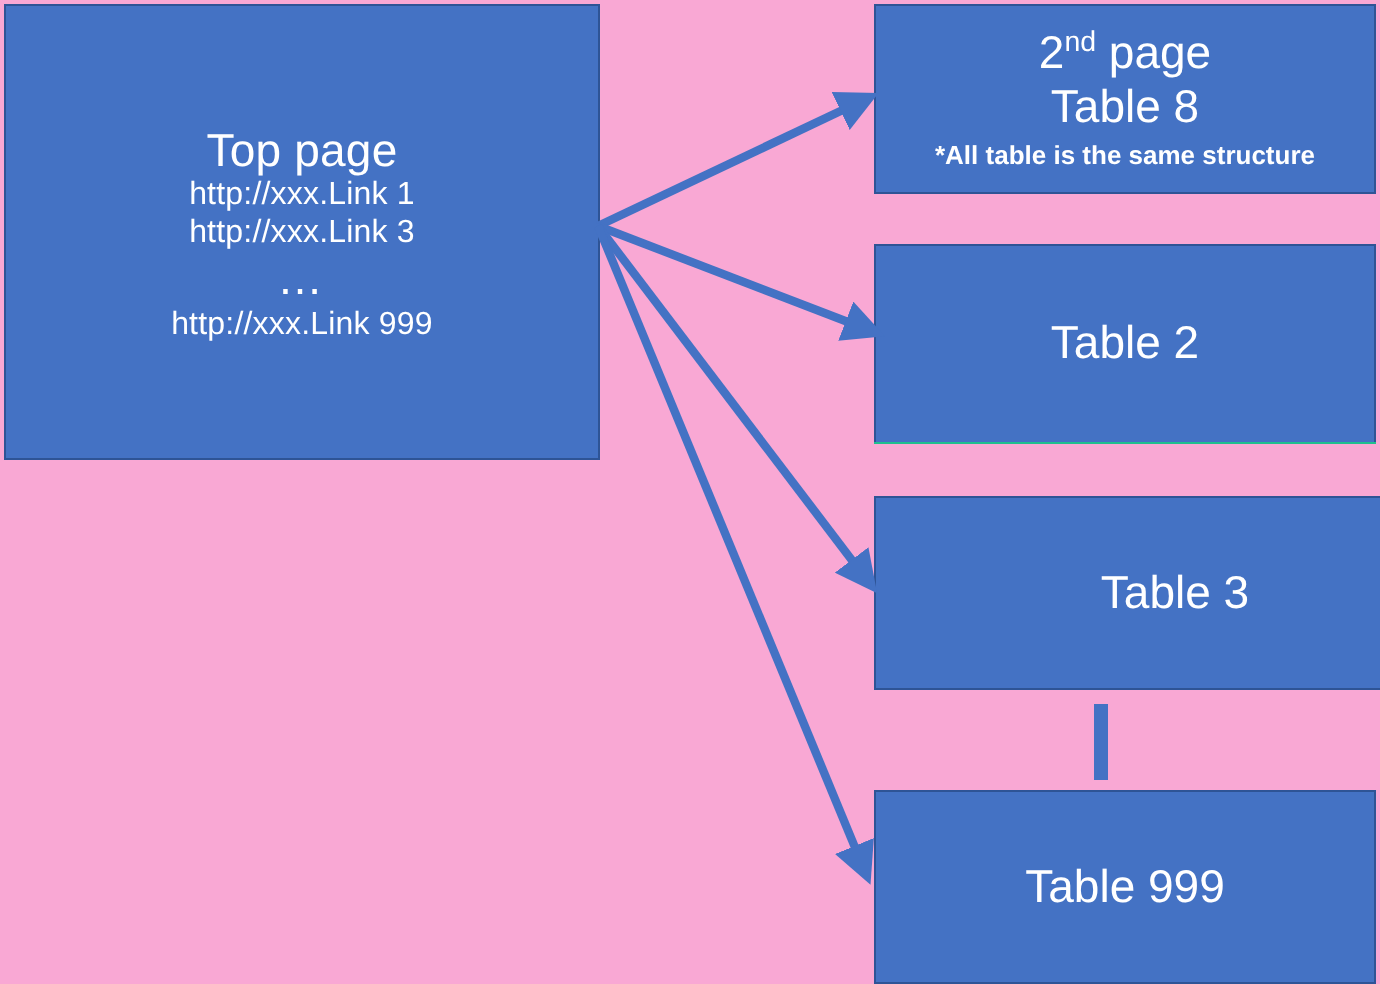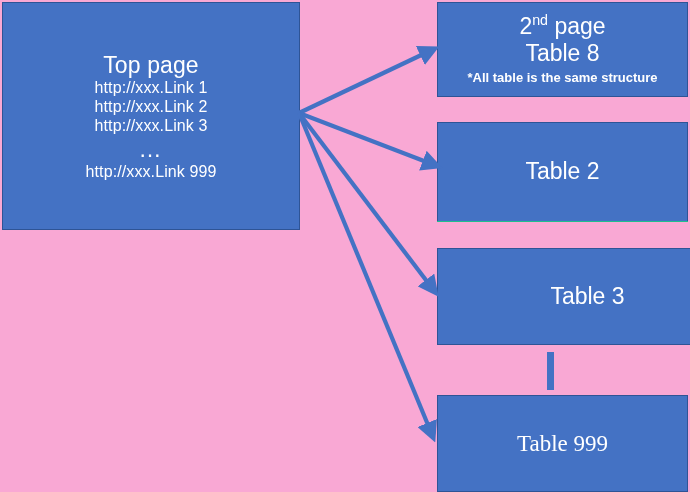--- a/index.html
+++ b/index.html
@@ -74,21 +74,20 @@
     left: 437px;
     top: 248px;
     width: 301px;
     height: 97px;
   }
   #table999-box {
     left: 437px;
     top: 395px;
     width: 251px;
     height: 97px;
-    font-family: Liberation Serif, serif;
   }
 
   .table-label {
     font-size: 23px;
     white-space: nowrap;
   }
   .sup {
     font-size: 0.62em;
     vertical-align: super;
     line-height: 0;
@@ -135,21 +134,20 @@
   }
 </style>
 </head>
 <body>
 
 <div id="canvas">
 
   <div class="box" id="top-page-box">
     <span class="line title">Top page</span>
     <span class="line link">http://xxx.Link 1</span>
-    <span class="line link">http://xxx.Link 2</span>
     <span class="line link">http://xxx.Link 3</span>
     <span class="line dots">…</span>
     <span class="line link">http://xxx.Link 999</span>
   </div>
 
   <div class="box" id="table1-box">
     <span class="page-line"><span>2</span><span class="sup">nd</span><span> page</span></span>
     <span class="table-label">Table 8</span>
     <span class="note">*All table is the same structure</span>
   </div>

